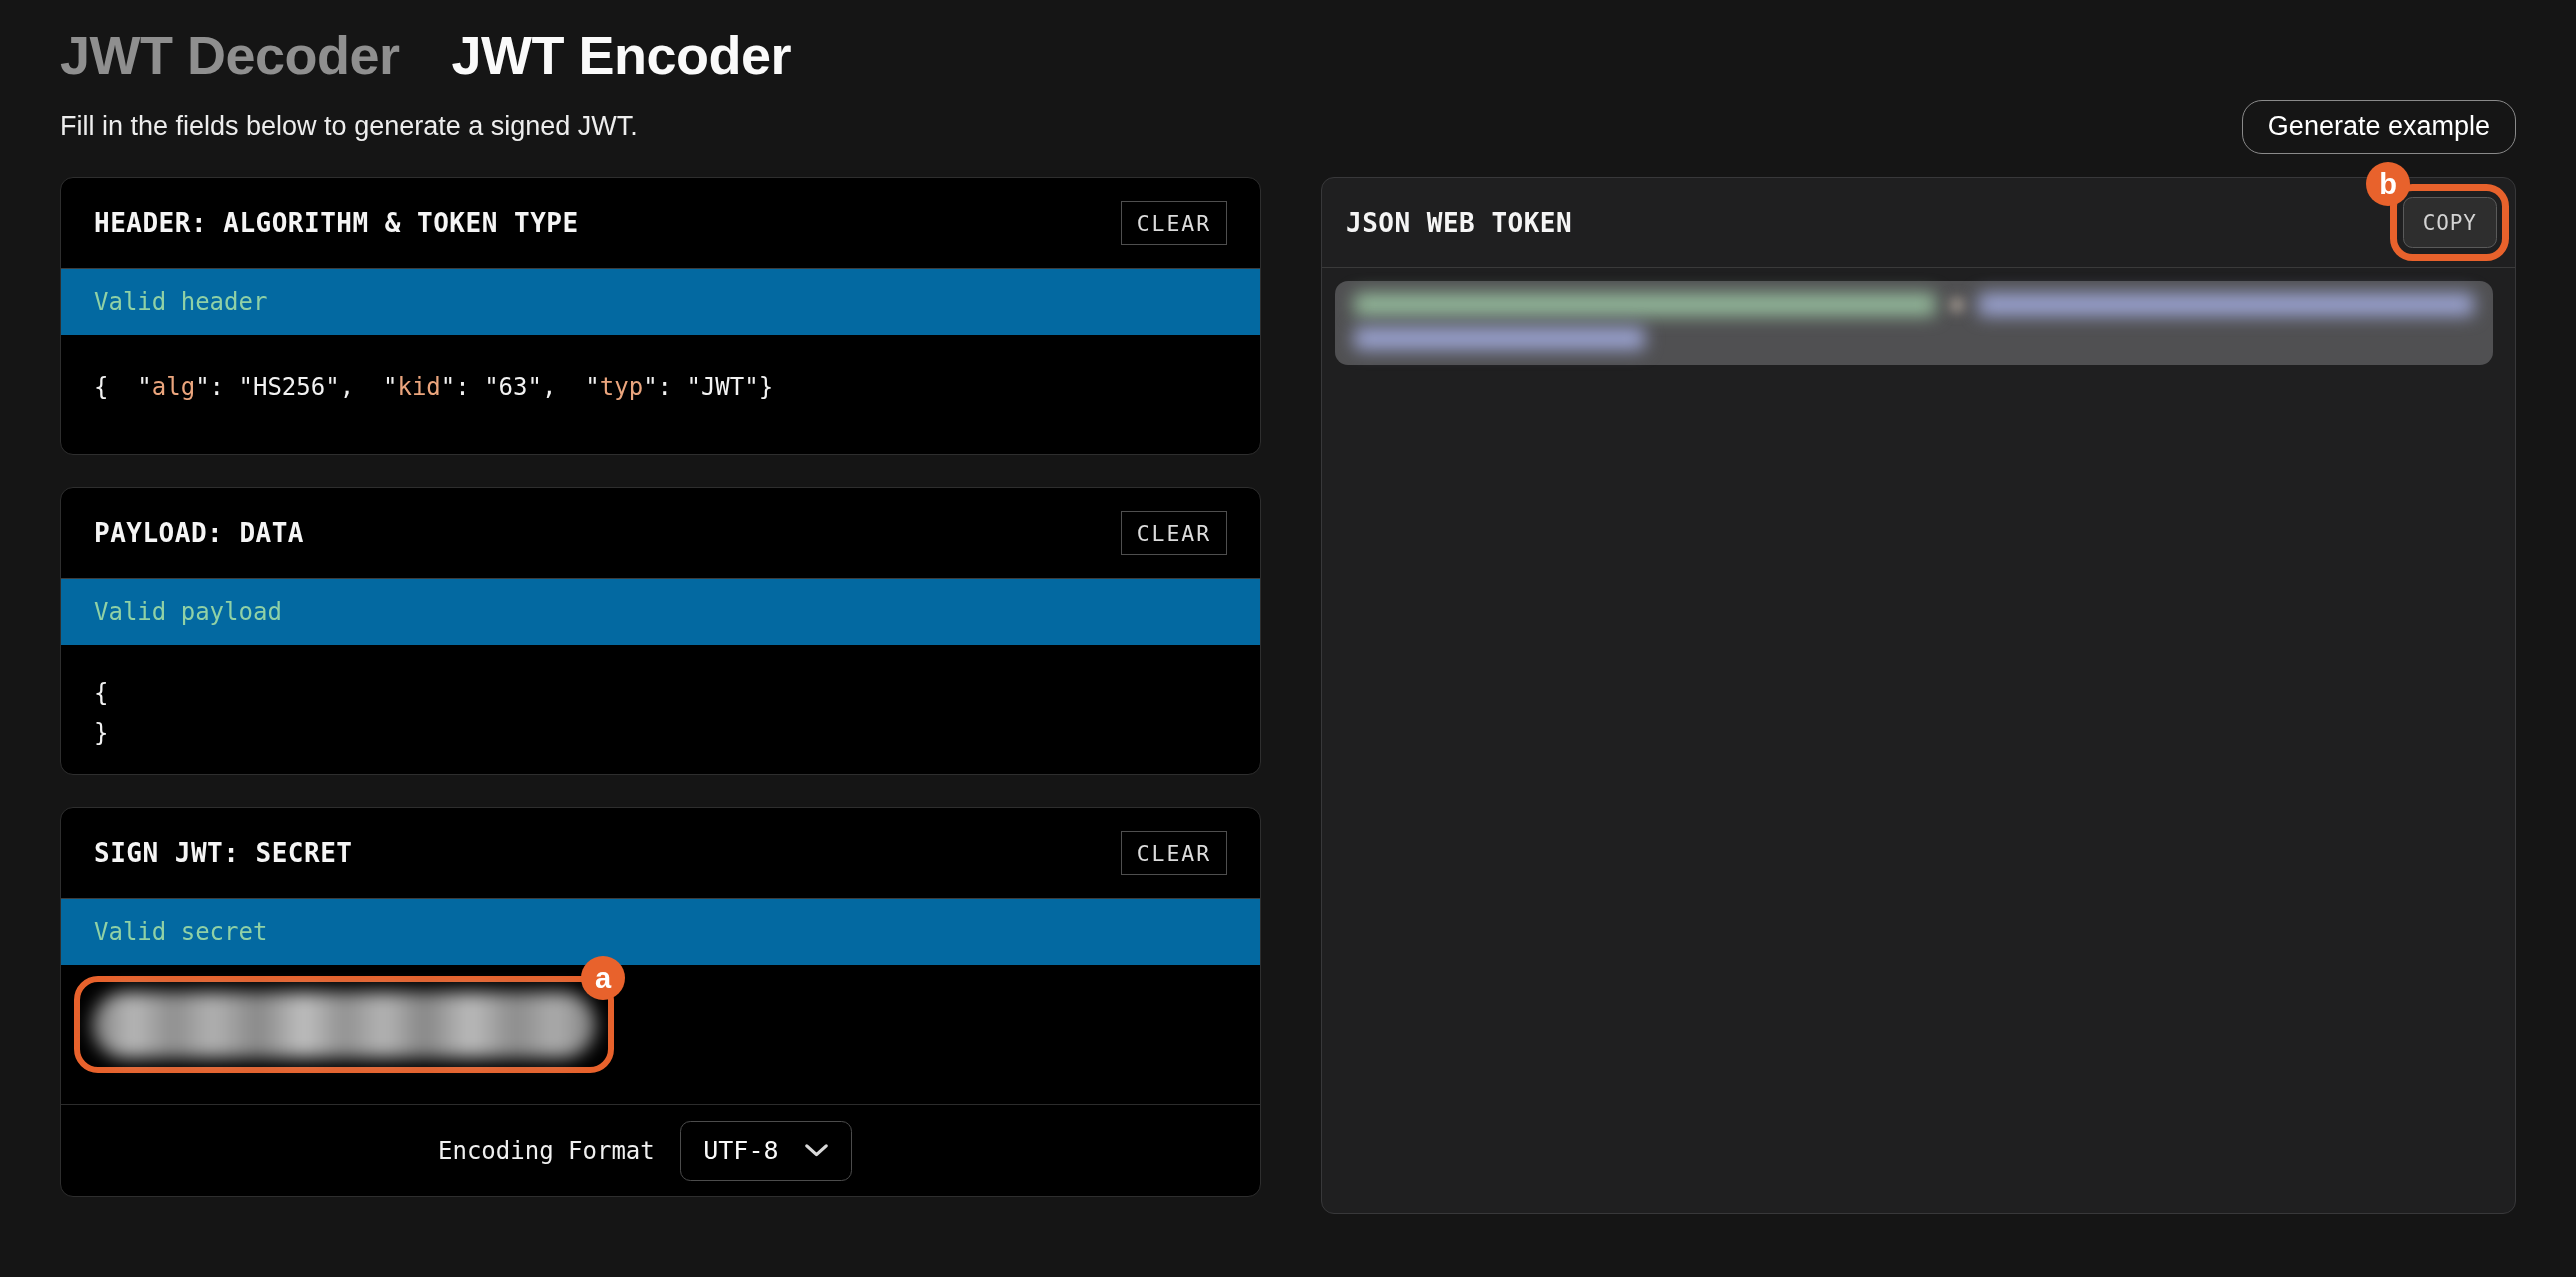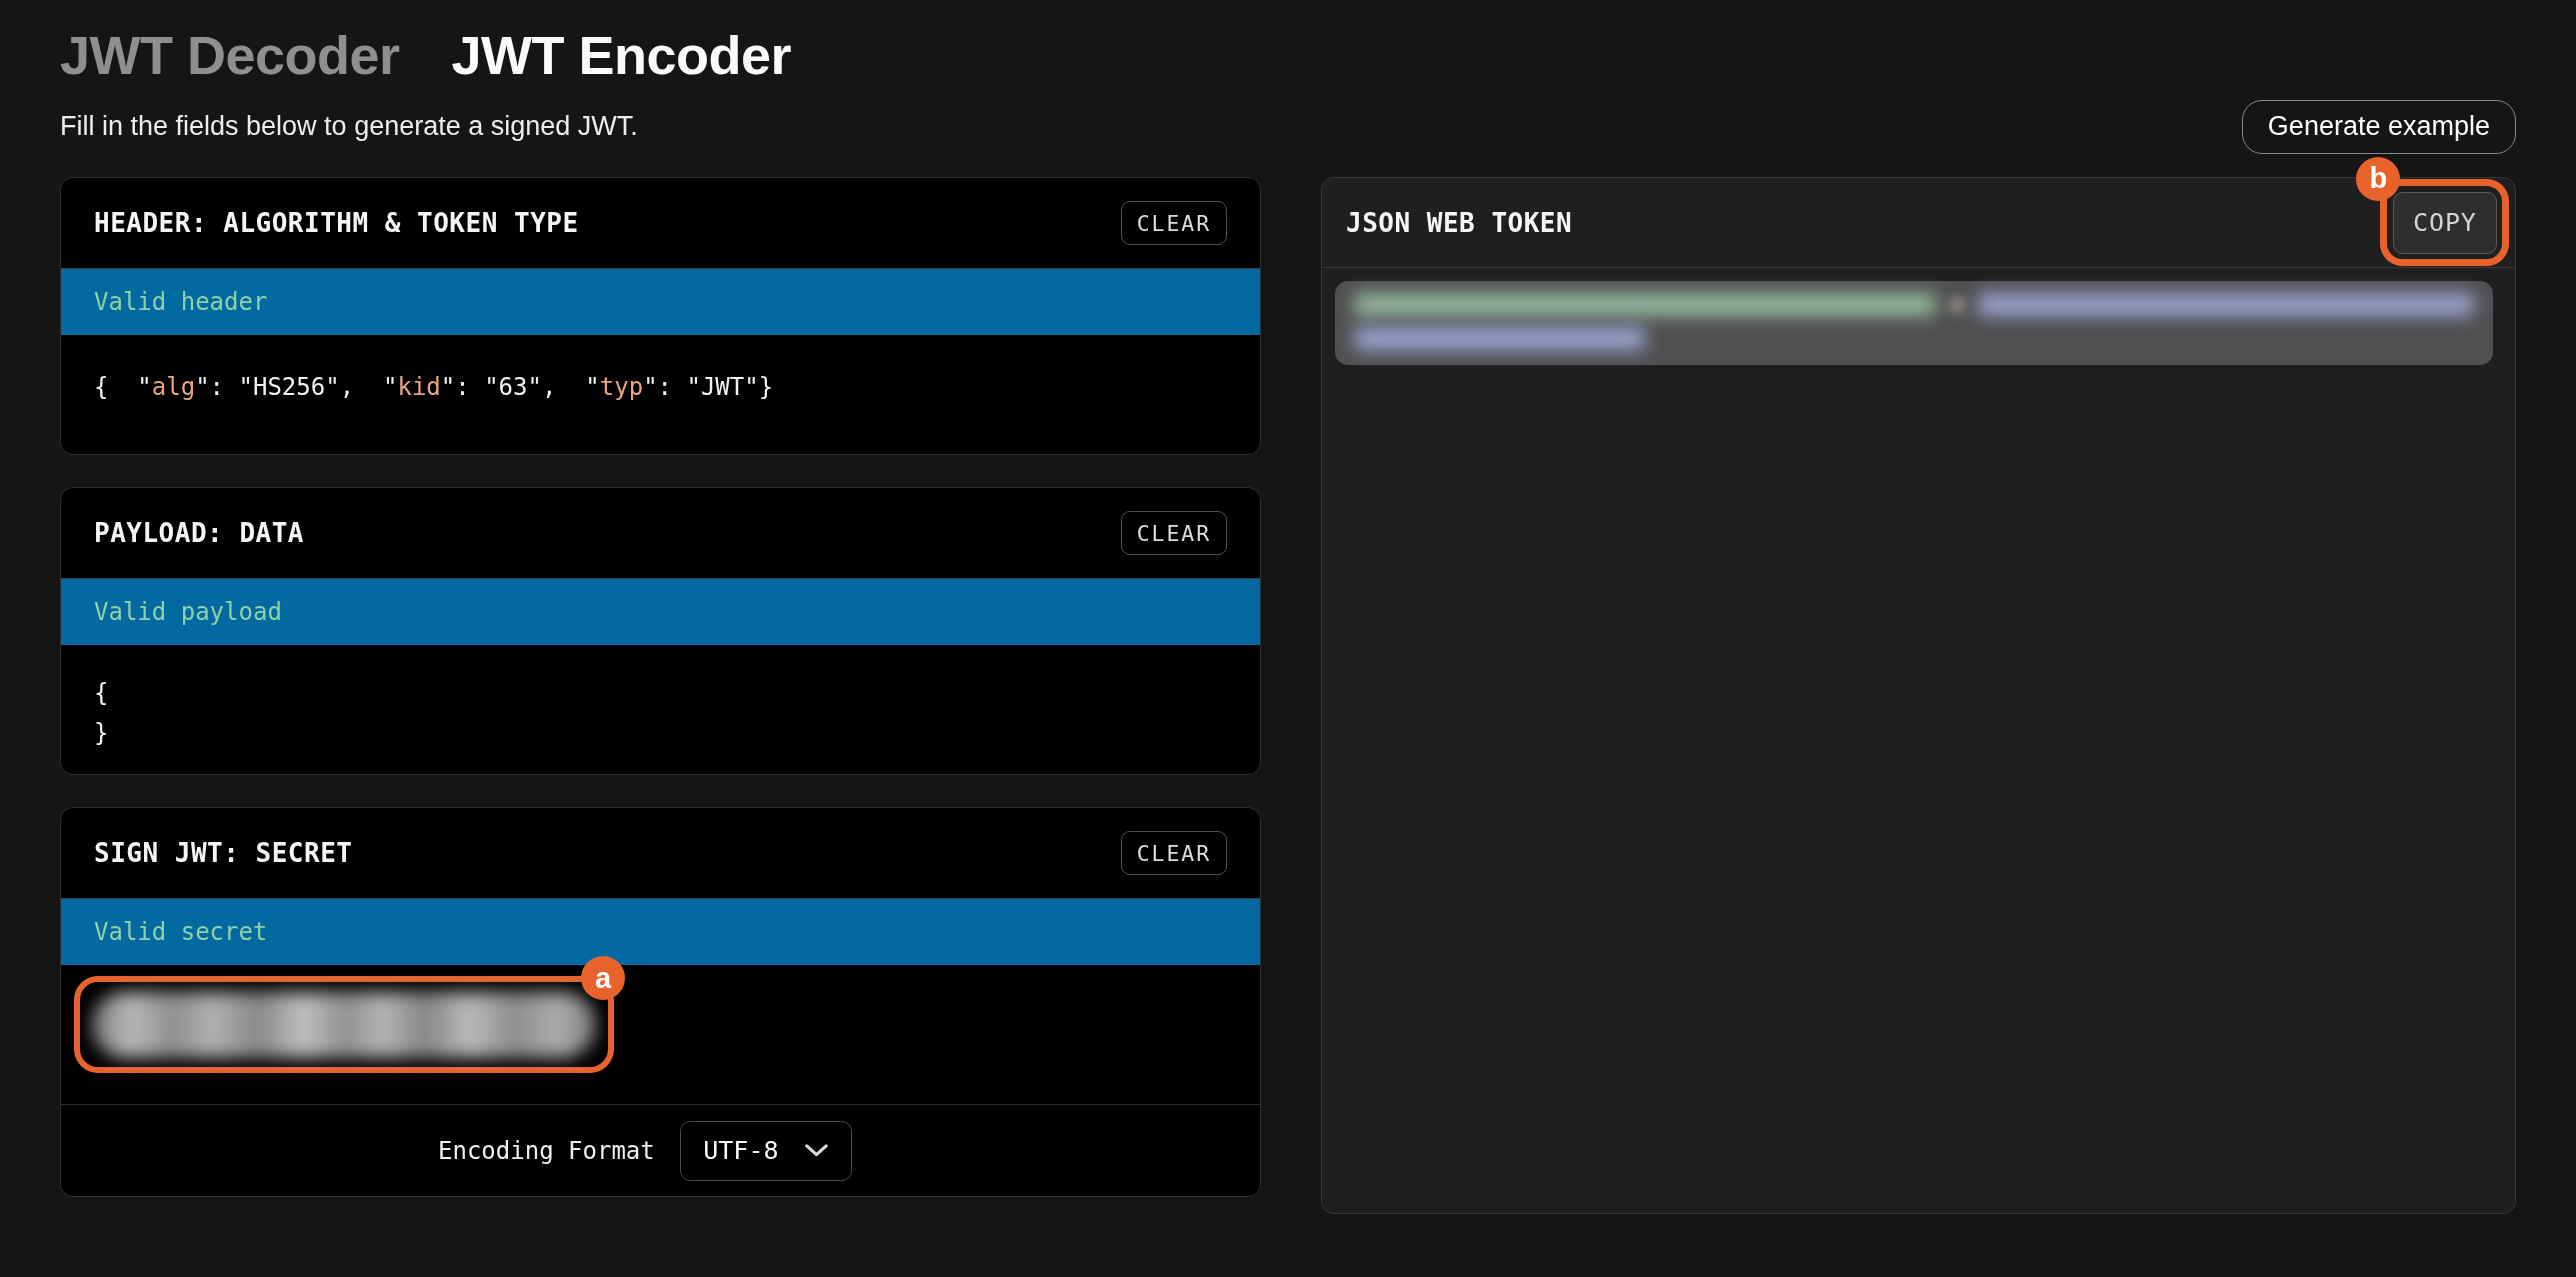--- a/index.html
+++ b/index.html
@@ -18,21 +18,21 @@
   .gen-btn { height: 54px; padding: 0 25px; background: transparent; border: 1.9px solid #8a8a8a; border-radius: 20px; color: #ffffff; font-family: "Liberation Sans", sans-serif; font-size: 27px; cursor: pointer; }
 
   
   .main { display: flex; gap: 60px; margin-top: 22.5px; }
   .left-col { width: 1201px; display: flex; flex-direction: column; gap: 32px; }
 
   
   .card { background: #000; border: 1.9px solid #2e2e2e; border-radius: 13px; overflow: hidden; }
   .card-head { height: 90px; display: flex; align-items: center; justify-content: space-between; padding: 0 33px; }
   .card-title { font-family: "DejaVu Sans Mono", monospace; font-size: 26px; font-weight: 700; color: #f5f5f5; letter-spacing: 0.5px; }
-  .clear-btn { font-family: "DejaVu Sans Mono", monospace; font-size: 21.5px; letter-spacing: 1.9px; color: #dcdcdc; background: transparent; border: 1.9px solid #4f4f4f; border-radius: 9px; height: 44px; padding: 0 15px; cursor: pointer; text-align: right; }
+  .clear-btn { font-family: "DejaVu Sans Mono", monospace; font-size: 21.5px; letter-spacing: 1.9px; color: #dcdcdc; background: transparent; border: 1.9px solid #4f4f4f; border-radius: 0; height: 44px; padding: 0 15px; cursor: pointer; text-align: right; }
 
   .status { height: 67px; display: flex; align-items: center; padding: 0 33px; background: #0369a1; color: #90d1a6; font-family: "DejaVu Sans Mono", monospace; font-size: 24px; border-top: 1.9px solid #3d3d3d; }
 
   .code { font-family: "DejaVu Sans Mono", monospace; font-size: 24px; color: #f2f2f2; line-height: 40px; }
   .tok-plain { color: #f2f2f2; }
   .tok-key { color: #eba57d; }
   .body-header { height: 119px; padding: 32px 33px 0; }
   .body-payload { height: 129px; padding: 28px 33px 0; }
   .body-sign { height: 139px; padding: 11.2px 0 0 13px; }
 
@@ -48,21 +48,21 @@
   
   .card-foot { height: 92px; border-top: 1.9px solid #2c2c2c; display: flex; align-items: center; justify-content: center; gap: 25px; padding-right: 31px; }
   .enc-label { font-family: "DejaVu Sans Mono", monospace; font-size: 24px; color: #f0f0f0; }
   .enc-select { display: flex; align-items: center; gap: 25px; height: 60px; padding: 0 22.5px; border: 1.9px solid #4c4c4c; border-radius: 10.3px; cursor: pointer; background: transparent; }
   .enc-value { font-family: "DejaVu Sans Mono", monospace; font-size: 25px; color: #fafafa; }
 
   
   .panel { flex: 1; height: 1037px; background: #1f1f20; border: 1.9px solid #38383a; border-radius: 13px; }
   .panel-head { height: 90px; display: flex; align-items: center; justify-content: space-between; padding: 0 5.6px 0 24px; border-bottom: 1.9px solid #3a3a3a; position: relative; }
   .copy-box { border-width: 7.5px; border-radius: 22.5px; padding: 5.6px; display: inline-block; }
-  .copy-btn { height: 62px; padding: 0 19px; background: #2e2e2e; border: 1.9px solid #5a5a5a; border-radius: 9.4px; color: #d3d3d3; font-family: "DejaVu Sans Mono", monospace; font-size: 25px; letter-spacing: 0.9px; cursor: pointer; }
+  .copy-btn { height: 51px; padding: 0 19px; background: #2e2e2e; border: 1.9px solid #5a5a5a; border-radius: 9.4px; color: #d3d3d3; font-family: "DejaVu Sans Mono", monospace; font-size: 21px; letter-spacing: 0.9px; cursor: pointer; }
 
   .panel-body { padding: 13px 22.5px 0 13px; }
   .token-box { background: #505052; border-radius: 13px; padding: 12px 19px; }
   .token-line1 { display: flex; align-items: center; gap: 13px; margin-bottom: 10.3px; }
   .bar { height: 23.4px; border-radius: 5.6px; filter: blur(8.4px); display: inline-block; }
   .bar-green { flex: 0 0 52%; background: #93b89a; }
   .bar-lav { background: #9aa2cf; }
   .grow { flex: 1; }
   .tok-dot { width: 16px; height: 16px; border-radius: 50%; background: #9b938b; filter: blur(5.6px); flex: 0 0 auto; }
   .w2 { width: 26%; height: 23.4px; }

